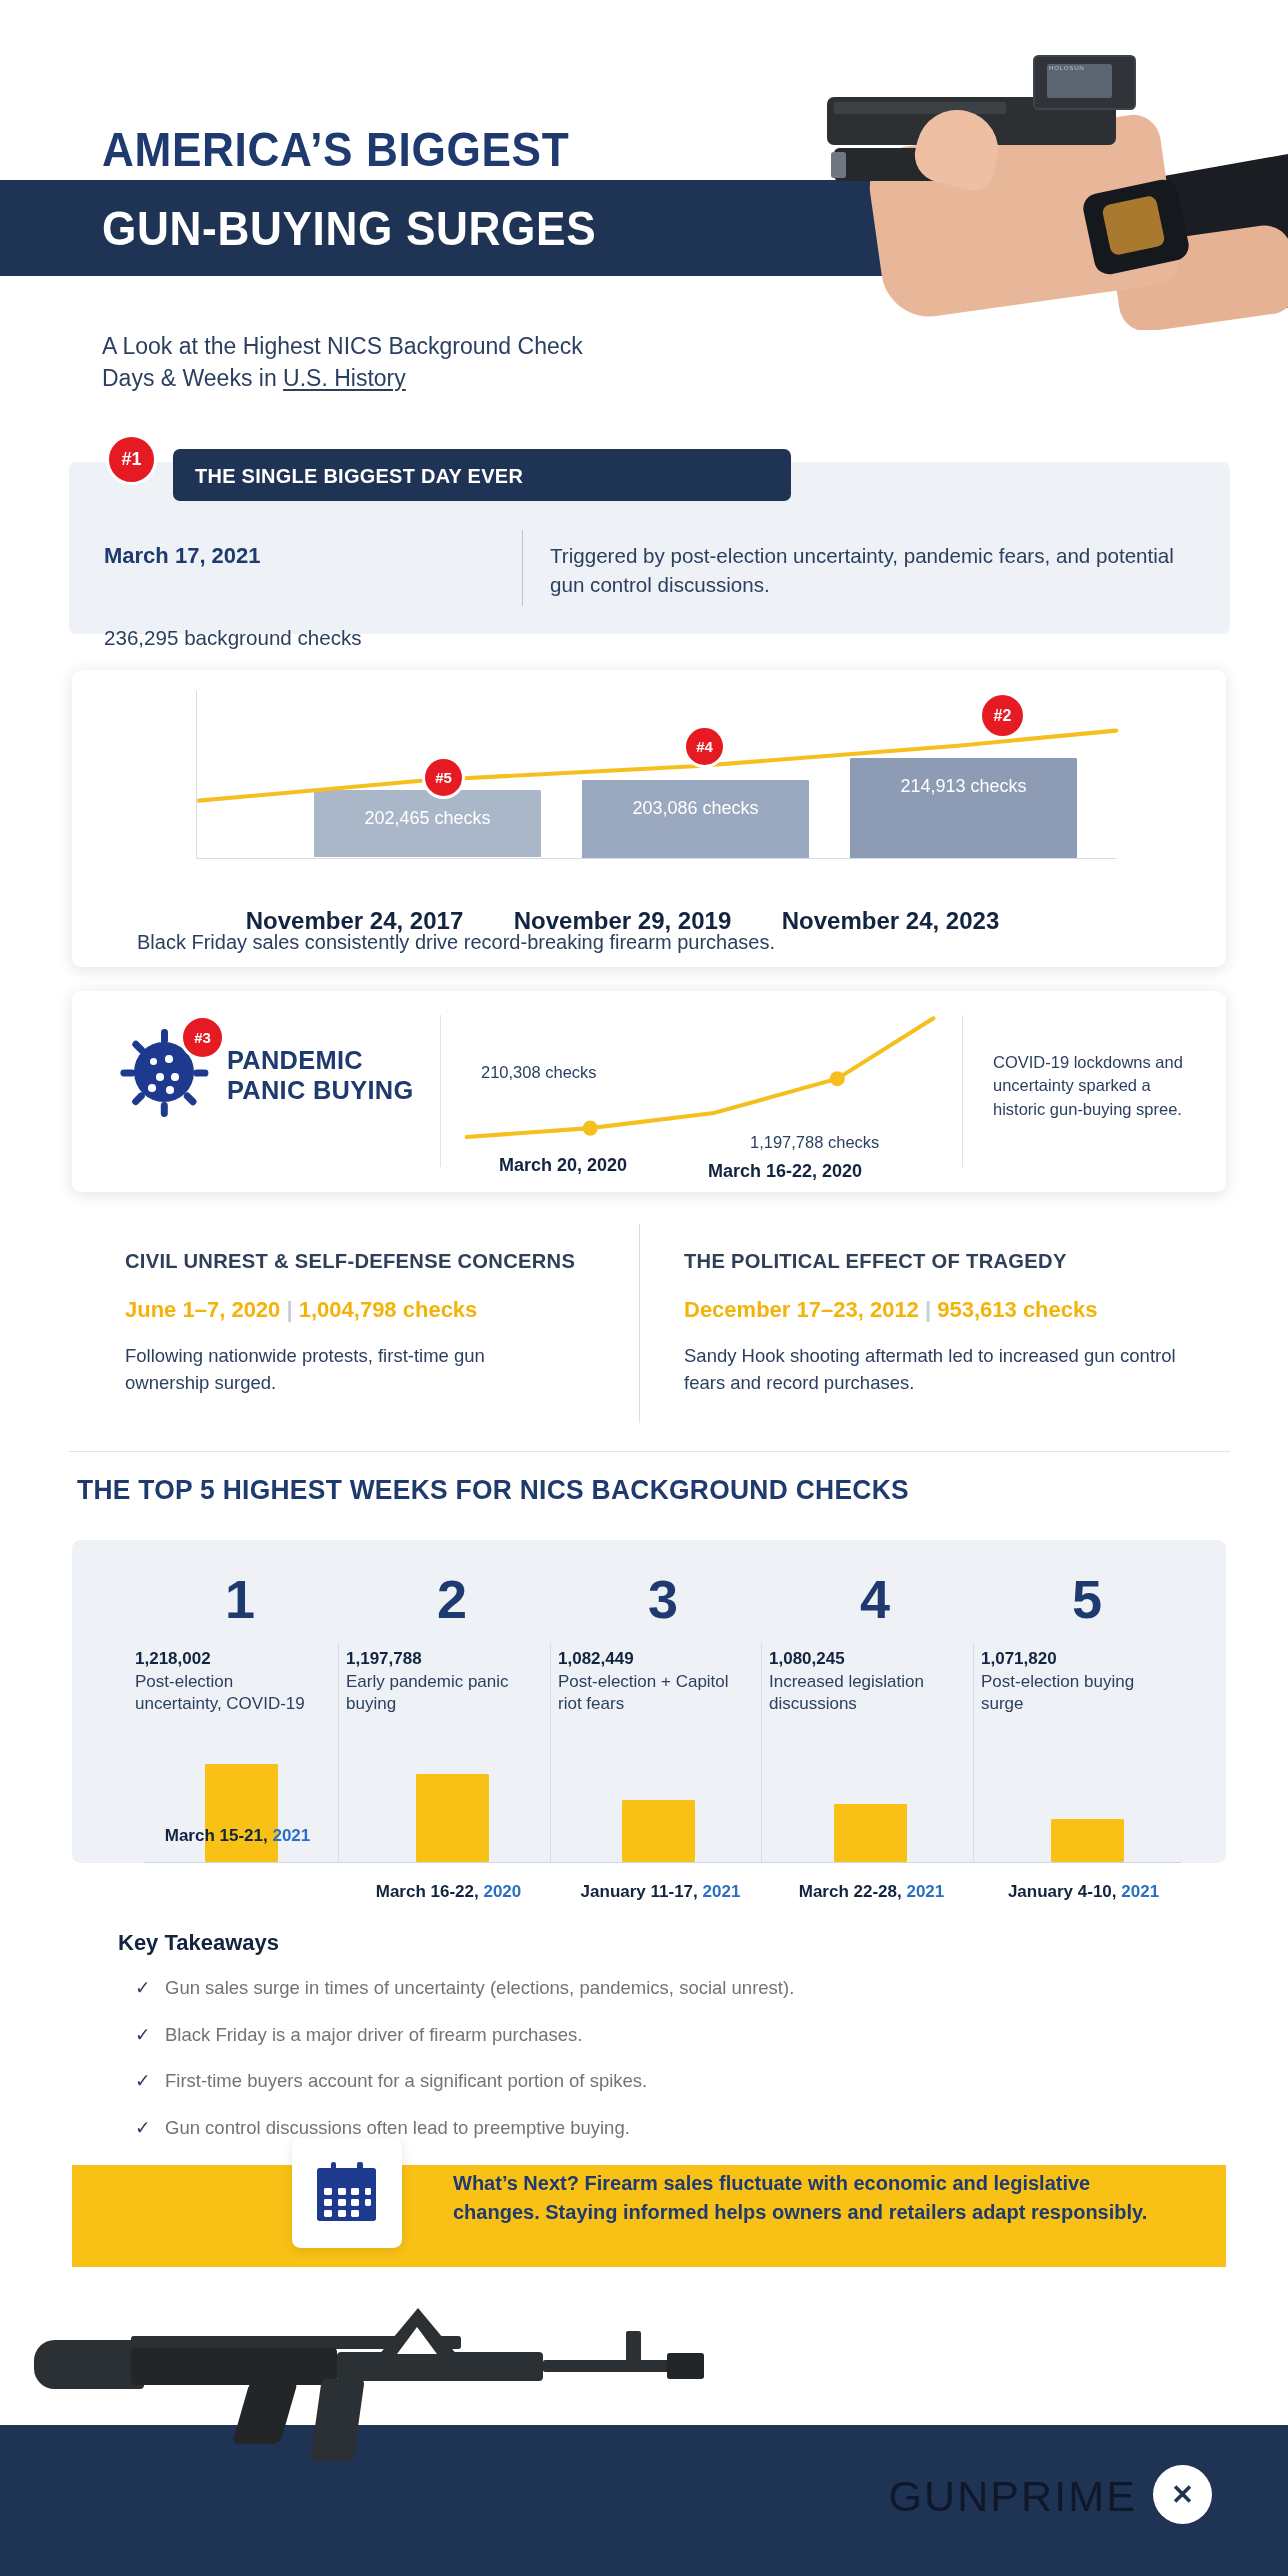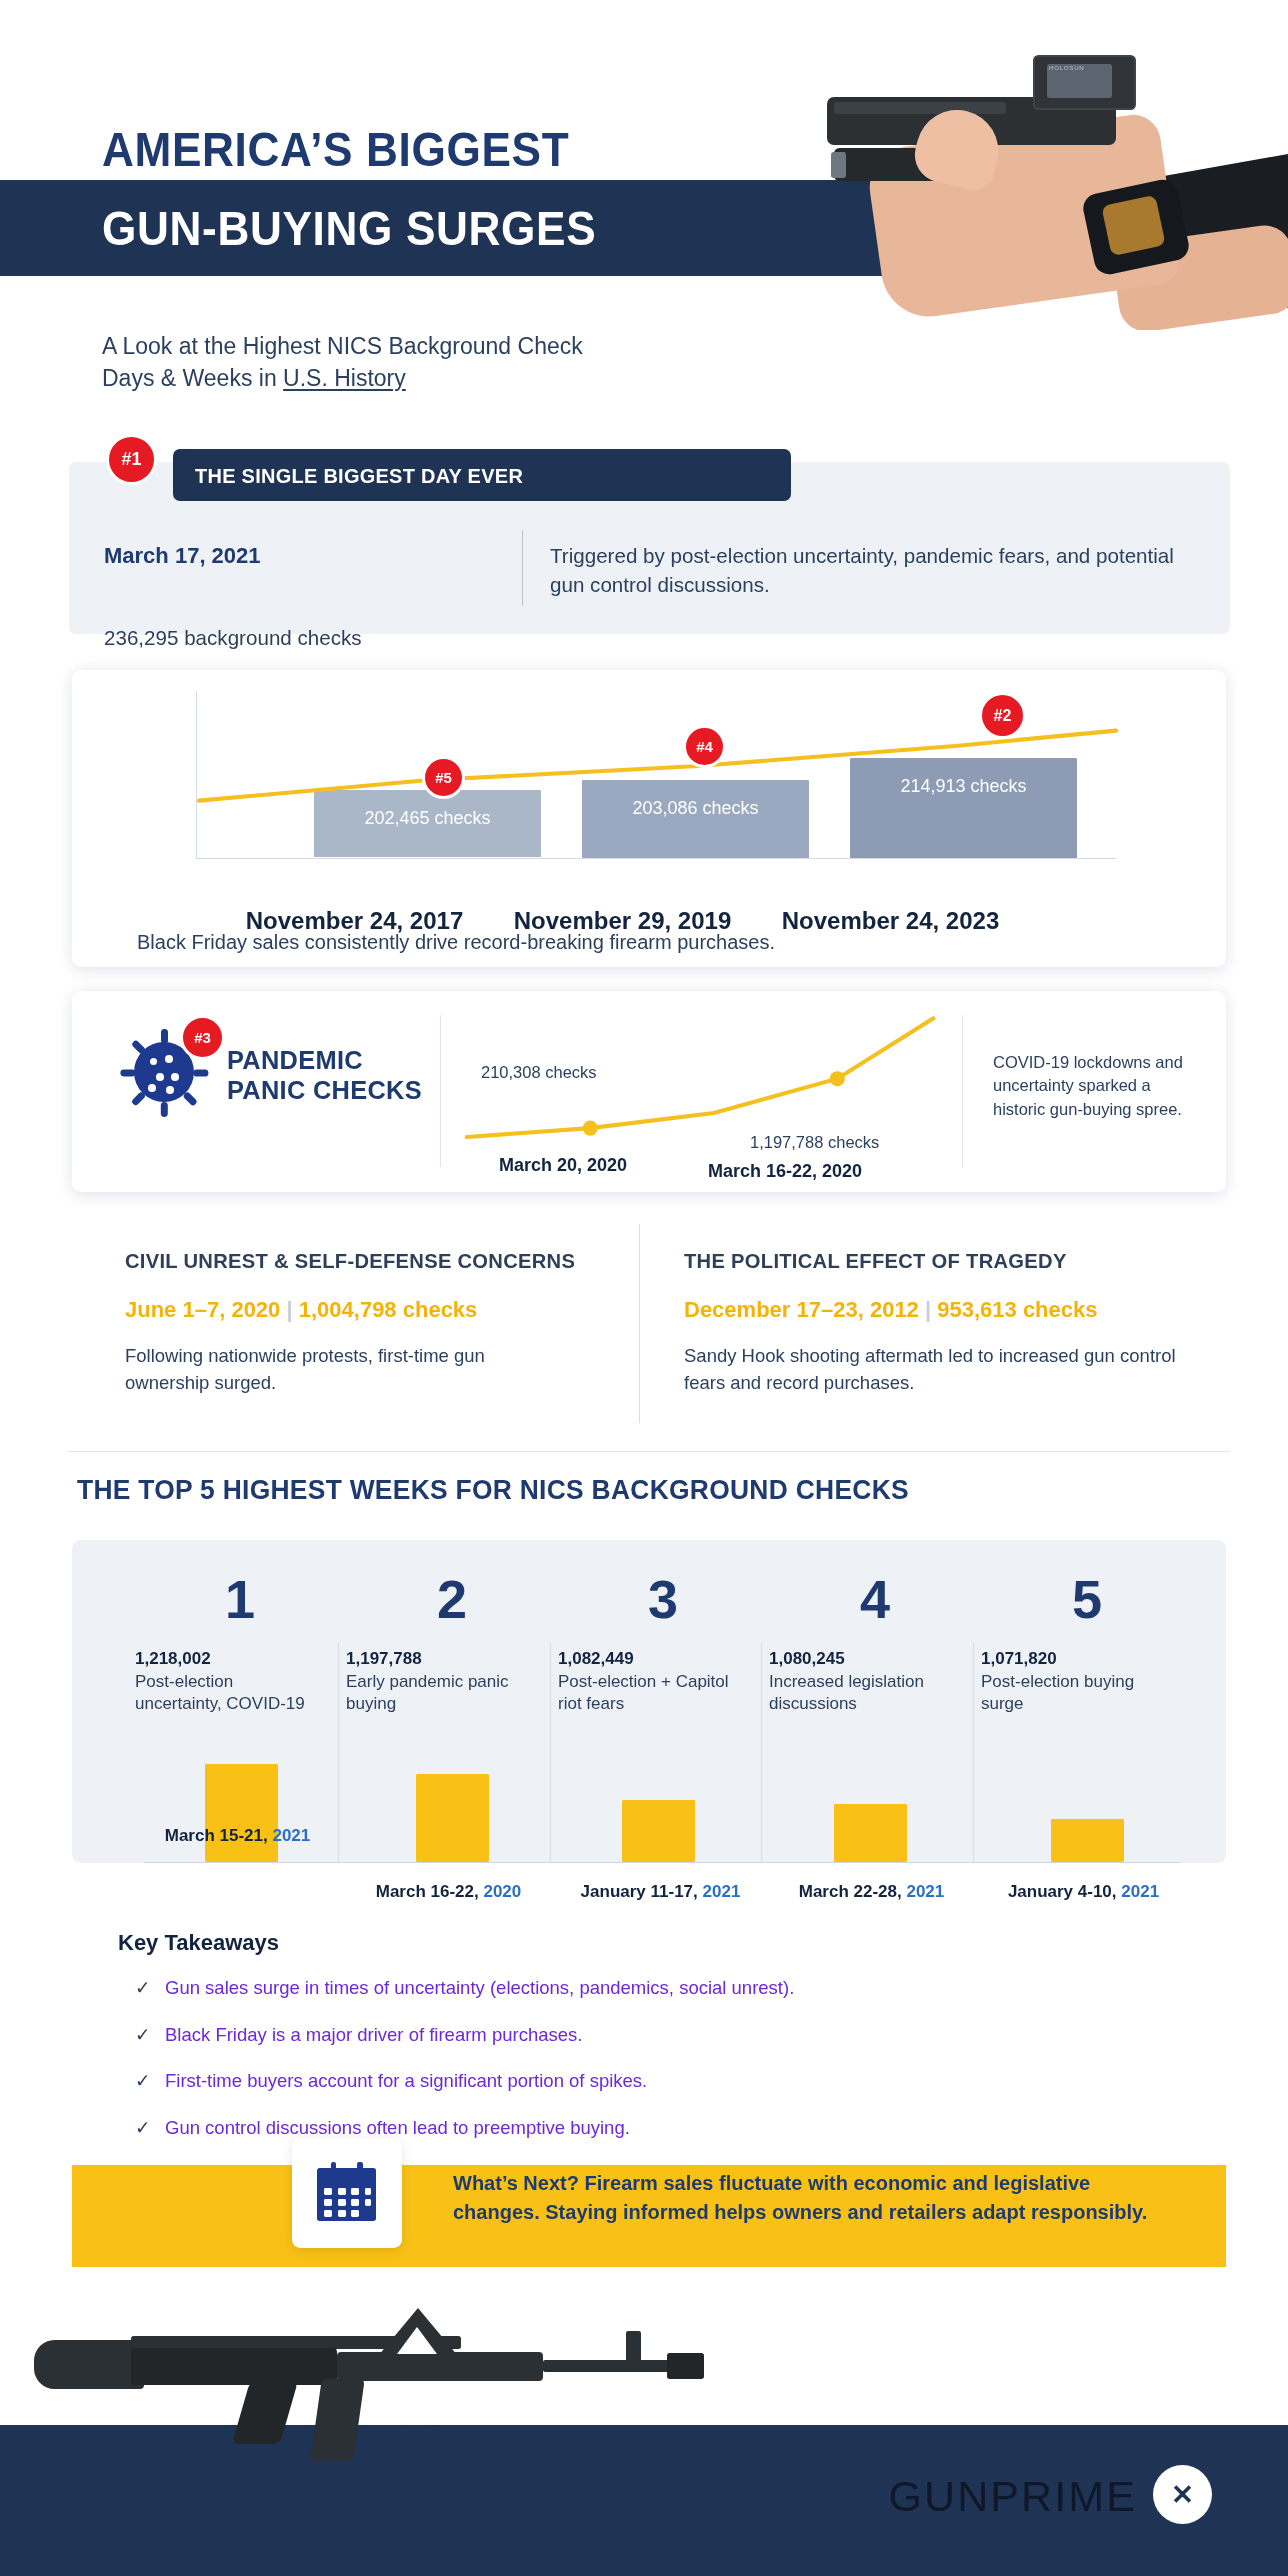--- a/index.html
+++ b/index.html
@@ -437,21 +437,21 @@
   .kt-title {
     position: absolute;
     left: 118px; top: 1930px;
     font-size: 22px;
     font-weight: 800;
     color: #12243f;
   }
   .kt-item {
     position: absolute;
     font-size: 18.5px;
-    color: #6d28d9;
+    color: #737373;
     left: 165px;
   }
   .kt-check {
     position: absolute;
     left: 135px;
     font-size: 18.5px;
     color: #2b3f5f;
   }
 
   
@@ -625,21 +625,21 @@
     <div class="virus-dot" style="left:27.5px; top:27.5px;"></div>
     <div class="virus-dot" style="left:43px; top:25px;"></div>
     <div class="virus-dot" style="left:34px; top:43px;"></div>
     <div class="virus-dot" style="left:49px; top:43px;"></div>
     <div class="virus-dot" style="left:26px; top:54px;"></div>
     <div class="virus-dot" style="left:44px; top:56px;"></div>
   </div>
   <div class="badge badge-3">#3</div>
   <div class="pandemic-title">
     <span>PANDEMIC</span><br>
-    <span>PANIC CHECKS</span>
+    <span>PANIC BUYING</span>
   </div>
   <div class="sec3-div1"></div>
   <div class="sec3-div2"></div>
 
   <div>
     <svg style="position:absolute; left:453px; top:1010px; width:501px; height:158px;" viewBox="0 0 730 230" width="501" height="158">
       <polyline points="20,185 200,172 380,150 560,100 700,12" fill="none" stroke="#f5bf1e" stroke-width="6" stroke-linecap="round"></polyline>
       <circle cx="200" cy="172" r="11" fill="#f5bf1e"></circle>
       <circle cx="560" cy="100" r="11" fill="#f5bf1e"></circle>
     </svg>

